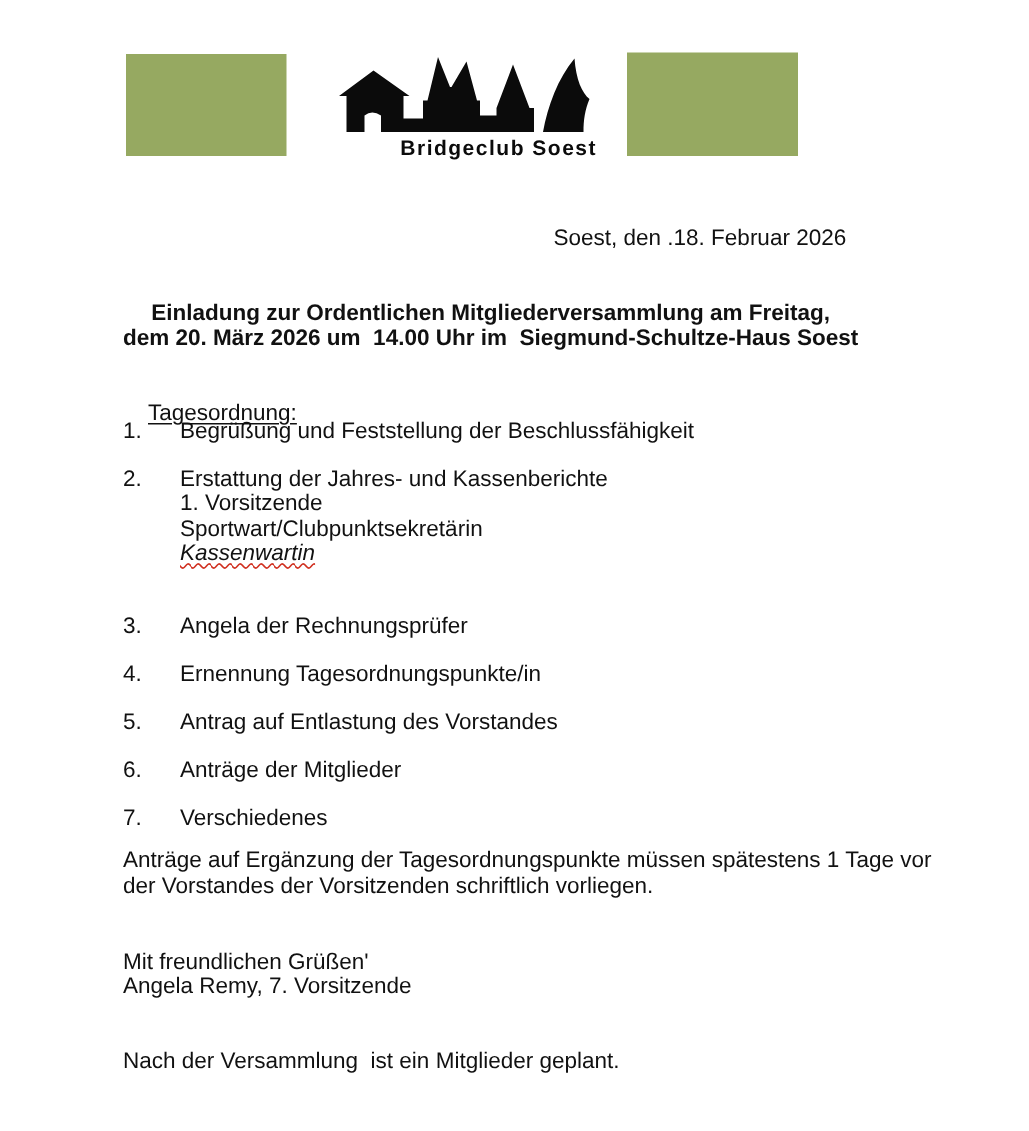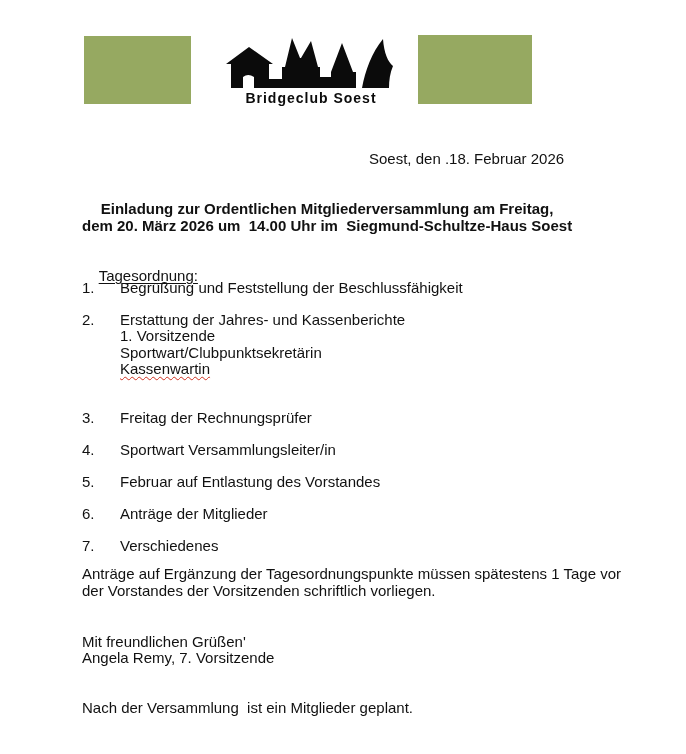--- a/index.html
+++ b/index.html
@@ -24,21 +24,21 @@
   .green-block {
     position: absolute;
     background: var(--green, #96a961);
   }
   .green-left  { left: 84px;  top: 36px; width: 107px; height: 68px; }
   .green-right { left: 418px; top: 35px; width: 114px; height: 69px; }
   .logo {
     position: absolute;
     left: 224px; top: 33px;
     width: 174px;
-    text-align: center;
+    text-align: right;
   }
   .logo svg { display: block; margin: 0 auto; }
   .logo-text {
     margin-top: 0px;
     font-size: 14px;
     font-weight: bold;
     letter-spacing: 1px;
     color: var(--logo-black, #0b0b0b);
     white-space: pre;
   }
@@ -60,20 +60,21 @@
   .item-5 { top: 474px; }
   .item-6 { top: 506px; }
   .item-7 { top: 538px; }
 
   .misspelled {
     text-decoration-line: underline;
     text-decoration-style: wavy;
     text-decoration-color: var(--squiggle-red, #d03020);
     text-decoration-thickness: 1px;
     text-underline-offset: 2px;
+    font-style: italic;
   }
 
   .note      { left: 82px; top: 565px; }
   .closing   { left: 82px; top: 633px; }
   .signature { left: 82px; top: 649px; }
   .postscript{ left: 82px; top: 699px; }
 </style>
 </head>
 <body>
 
@@ -122,31 +123,31 @@
     <div class="txt-block">
       <div>Erstattung der Jahres- und Kassenberichte</div>
       <div>1. Vorsitzende</div>
       <div>Sportwart/Clubpunktsekretärin</div>
       <div><span class="misspelled">Kassenwartin</span></div>
     </div>
   </div>
 
   <div class="abs agenda-item item-3">
     <span class="num">3.</span>
-    <span class="txt">Freitag der Rechnungsprüfer</span>
+    <span class="txt">Angela der Rechnungsprüfer</span>
   </div>
 
   <div class="abs agenda-item item-4">
     <span class="num">4.</span>
-    <span class="txt">Sportwart Versammlungsleiter/in</span>
+    <span class="txt">Ernennung Tagesordnungspunkte/in</span>
   </div>
 
   <div class="abs agenda-item item-5">
     <span class="num">5.</span>
-    <span class="txt">Februar auf Entlastung des Vorstandes</span>
+    <span class="txt">Antrag auf Entlastung des Vorstandes</span>
   </div>
 
   <div class="abs agenda-item item-6">
     <span class="num">6.</span>
     <span class="txt">Anträge der Mitglieder</span>
   </div>
 
   <div class="abs agenda-item item-7">
     <span class="num">7.</span>
     <span class="txt">Verschiedenes</span>

